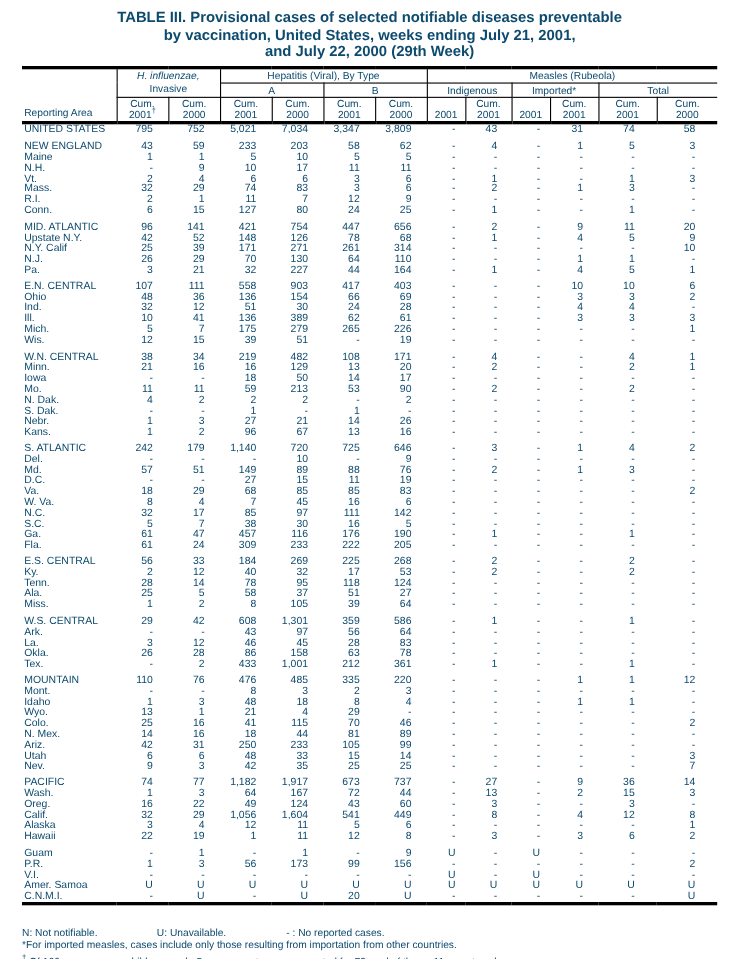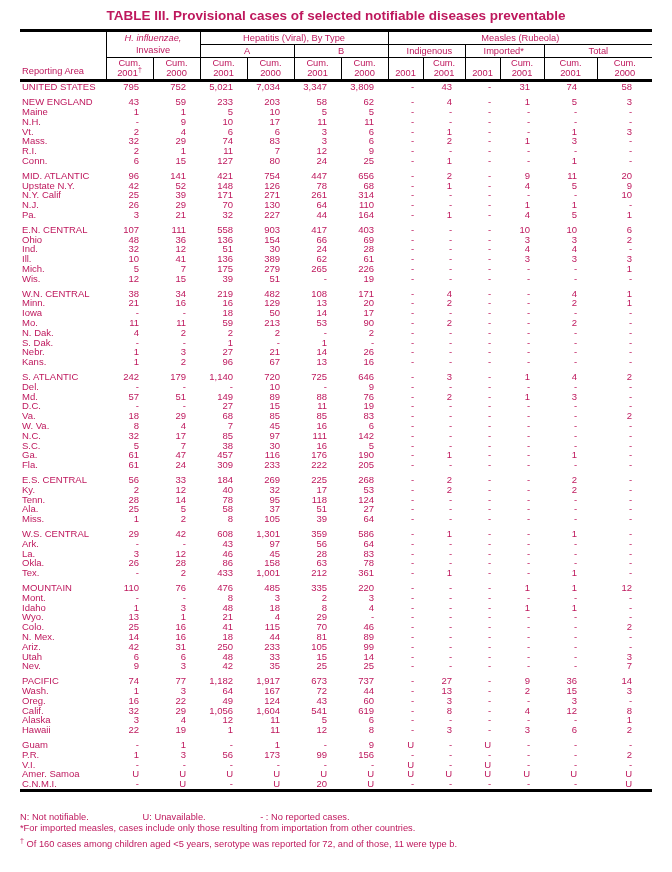--- a/index.html
+++ b/index.html
@@ -1,20 +1,20 @@
 <!DOCTYPE html>
 <html><head>
 <meta charset="utf-8">
 <style>
   html,body{margin:0;padding:0;background:#fff;}
   .page{
     width:672px;height:872px;box-sizing:border-box;
     padding:6px 20px 0 20px;
     font-family:"Liberation Sans","DejaVu Sans",sans-serif;
-    color:#be185d;overflow:hidden;
+    color:#0c4a6e;overflow:hidden;
   }
   .title{
     text-align:center;font-weight:bold;font-size:13.5px;line-height:15.5px;
     margin:2px 0 5px 0;letter-spacing:0px;
   }
   table.main{
     width:632px;table-layout:fixed;border-collapse:collapse;
     border-top:3px solid #000;border-bottom:3px solid #000;
   }
   th,td{padding:0;margin:0;}
@@ -48,20 +48,22 @@
   .foot .w2{width:115px;}
   sup.fd{font-size:7px;}
 </style>
 </head>
 <body>
 
 <div class="page">
 
   <div class="title">
     <div>TABLE III. Provisional cases of selected notifiable diseases preventable</div>
+    <div>by vaccination, United States, weeks ending July 21, 2001,</div>
+    <div>and July 22, 2000 (29th Week)</div>
   </div>
 
   <table class="main">
     <colgroup>
       <col style="width:86px">
       <col style="width:47px">
         <col style="width:47px">
       <col style="width:47px">
         <col style="width:47px">
       <col style="width:47px">
@@ -1054,21 +1056,21 @@
           <td class="v v10">3</td>
           <td class="v v11">-</td>
         </tr>
         <tr>
           <td class="area">Calif.</td>
           <td class="v v0">32</td>
           <td class="v v1">29</td>
           <td class="v v2">1,056</td>
           <td class="v v3">1,604</td>
           <td class="v v4">541</td>
-          <td class="v v5">619</td>
+          <td class="v v5">449</td>
           <td class="v v6">-</td>
           <td class="v v7">8</td>
           <td class="v v8">-</td>
           <td class="v v9">4</td>
           <td class="v v10">12</td>
           <td class="v v11">8</td>
         </tr>
         <tr>
           <td class="area">Alaska</td>
           <td class="v v0">3</td>

